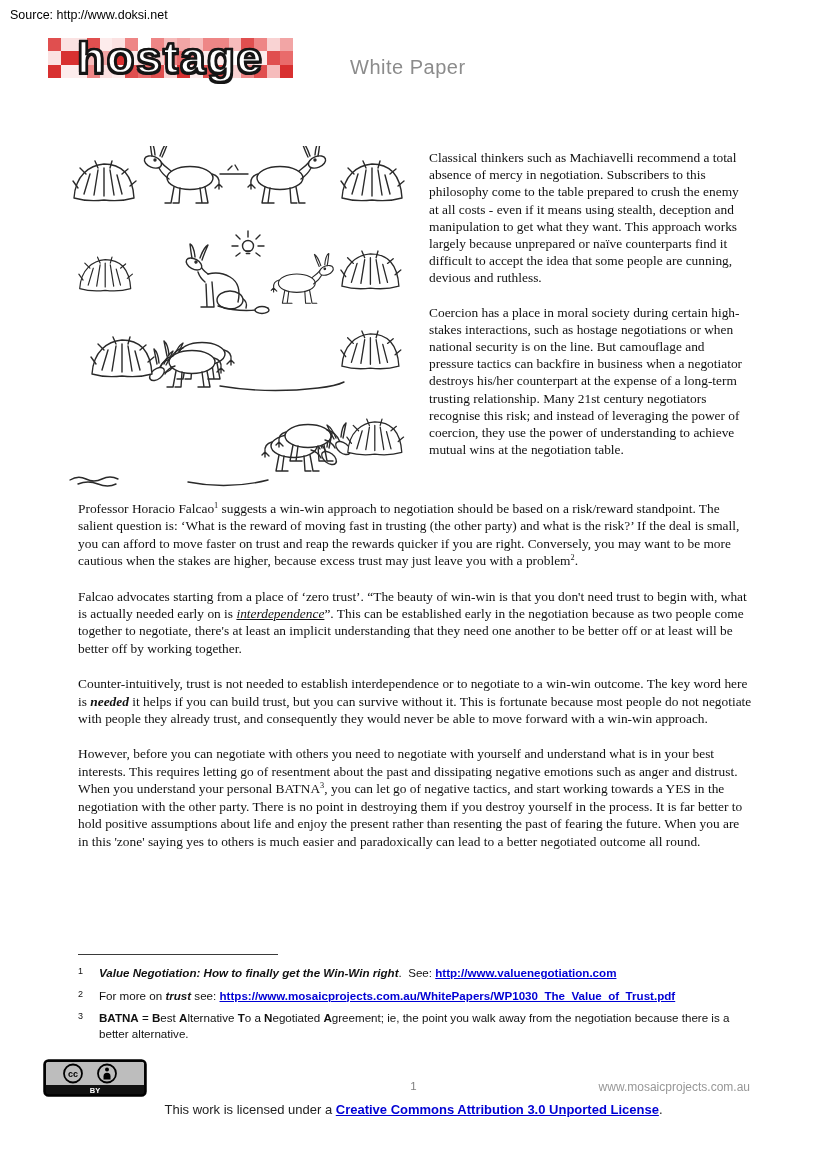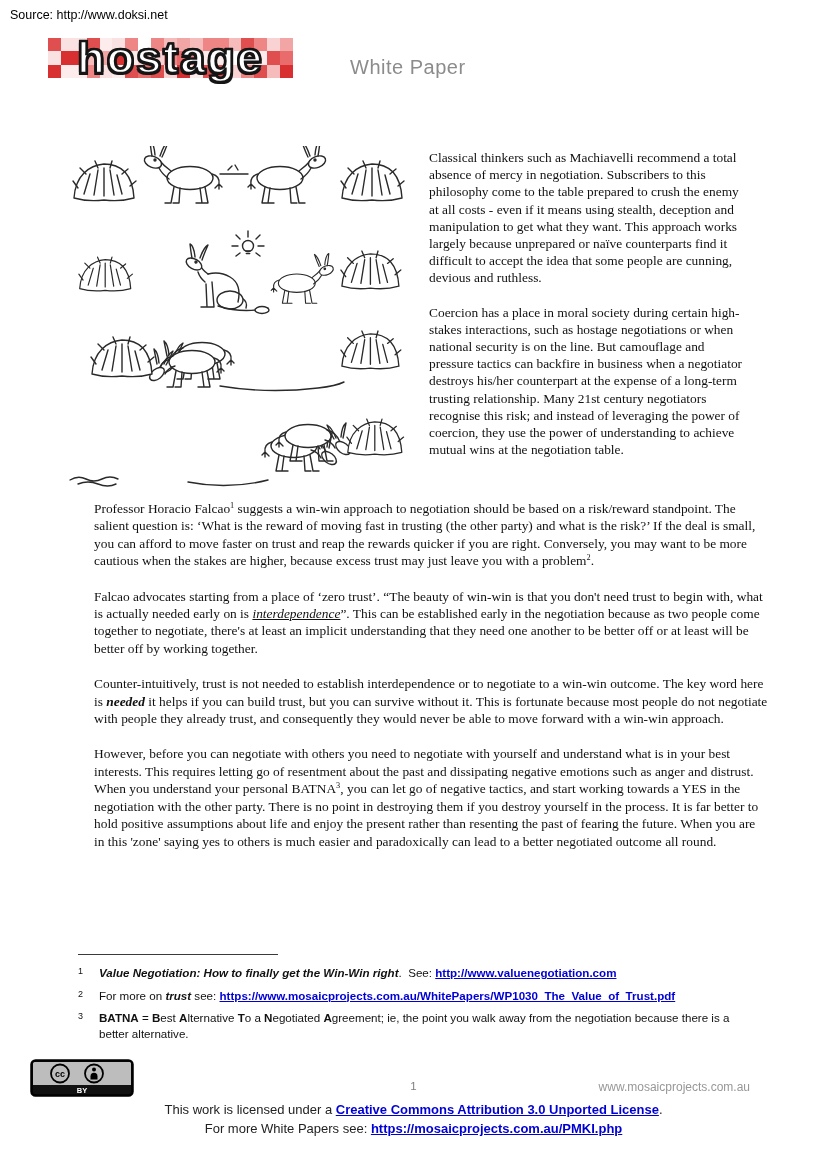--- a/index.html
+++ b/index.html
@@ -20,36 +20,36 @@
   .doc-type{position:absolute;left:350px;top:56px;font-size:20px;color:#8c8c8c;letter-spacing:.5px;}
   .page-title{position:absolute;left:0;top:99px;width:100%;text-align:center;
               font-size:24px;font-weight:bold;color:#0d0d0d;}
 
   .illustration{position:absolute;left:68px;top:146px;width:340px;height:348px;}
   .illustration svg{width:100%;height:100%;}
 
   .serif{font-family:"Liberation Serif",serif;}
   .intro-col{position:absolute;left:413px;top:149px;width:335px;}
   .intro-col p{margin:0 0 17px 16px;font-size:13.4px;line-height:17.2px;}
-  .body-col{position:absolute;left:78px;top:500px;width:674px;margin-left:16px;}
+  .body-col{position:absolute;left:78px;top:500px;width:674px;}
   .body-col p{margin:0 0 18px 0;font-size:13.4px;line-height:17.4px;}
 
   .seg-i{font-style:italic;text-decoration:underline;}
   .seg-b{font-weight:bold;}
   .seg-bi{font-weight:bold;font-style:italic;}
   .seg-a{color:#0000d4;text-decoration:underline;cursor:pointer;font-weight:bold;}
   sup{font-size:.62em;vertical-align:super;line-height:0;}
 
   .footnotes{position:absolute;left:78px;top:954px;width:676px;font-size:11.6px;}
   .fn-rule{width:200px;border-top:1.6px solid #3a3a3a;margin-bottom:10px;}
   .footnote{display:flex;margin-bottom:7px;line-height:15.5px;}
   .fn-num{width:21px;flex:0 0 21px;font-size:9px;position:relative;top:-1px;}
   .fn-text{flex:1;}
 
-  .cc-badge{position:absolute;left:14px;top:1059px;width:104px;height:38px;cursor:pointer;padding-left:16px;}
+  .cc-badge{position:absolute;left:27px;top:1059px;width:104px;height:38px;cursor:pointer;padding-left:16px;}
   .page-num{position:absolute;left:0;top:1080px;width:100%;text-align:center;
             font-size:11.5px;color:#808080;}
   .site-url{position:absolute;right:77px;top:1080px;font-size:12px;color:#979797;}
   .license-line{position:absolute;left:0;top:1102px;width:100%;text-align:center;font-size:13px;color:#222;}
   .papers-line{position:absolute;left:0;top:1121px;width:100%;text-align:center;font-size:13px;color:#222;}
 
   .cartoon{stroke:#2a2a2a;stroke-width:1.4;fill:none;stroke-linecap:round;stroke-linejoin:round;}
   .cartoon .fillw{fill:#fff;}
 </style>
 </head>
@@ -246,15 +246,14 @@
         <circle cx="64" cy="10.5" r="2" fill="#000"></circle>
         <path d="M60.5,20.5 v-3.2 a3.5,3.5 0 0 1 7,0 v3.2 Z" fill="#000"></path>
       </g>
       <text x="52" y="34" text-anchor="middle" font-family="Liberation Sans, sans-serif" font-size="7.5" font-weight="bold" fill="#fff">BY</text>
     </svg>
   </div>
 
   <div class="page-num">1</div>
   <div class="site-url">www.mosaicprojects.com.au</div>
   <div class="license-line"><span>This work is licensed under a </span><span class="seg-a">Creative Commons Attribution 3.0 Unported License</span><span>.</span></div>
-  <div class="papers-line"><span>For more White Papers see: </span><span class="seg-a">https://mosaicprojects.com.au/PMKI.php</span></div>
 
 </div>
 
 </body></html>

